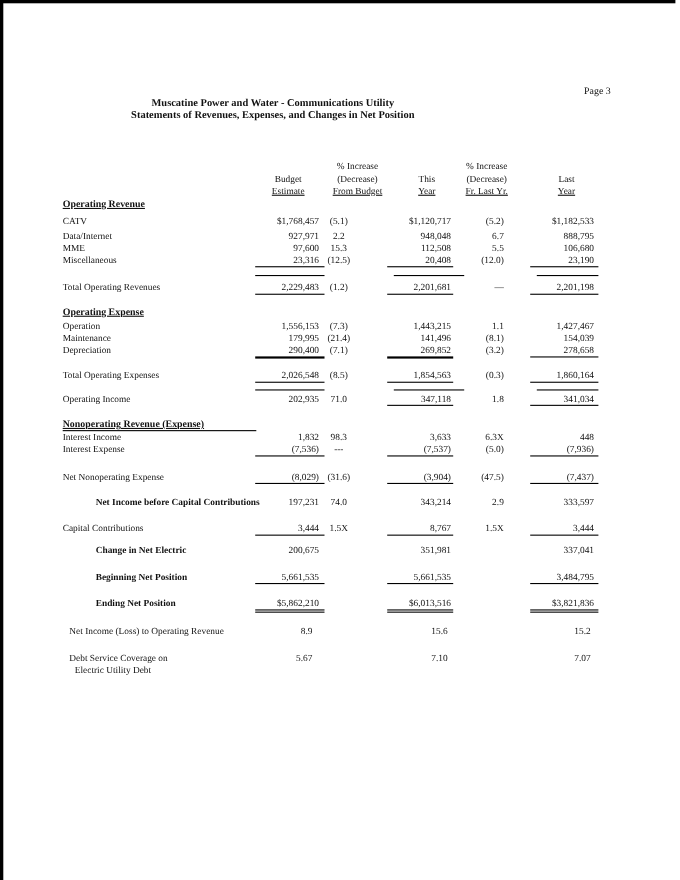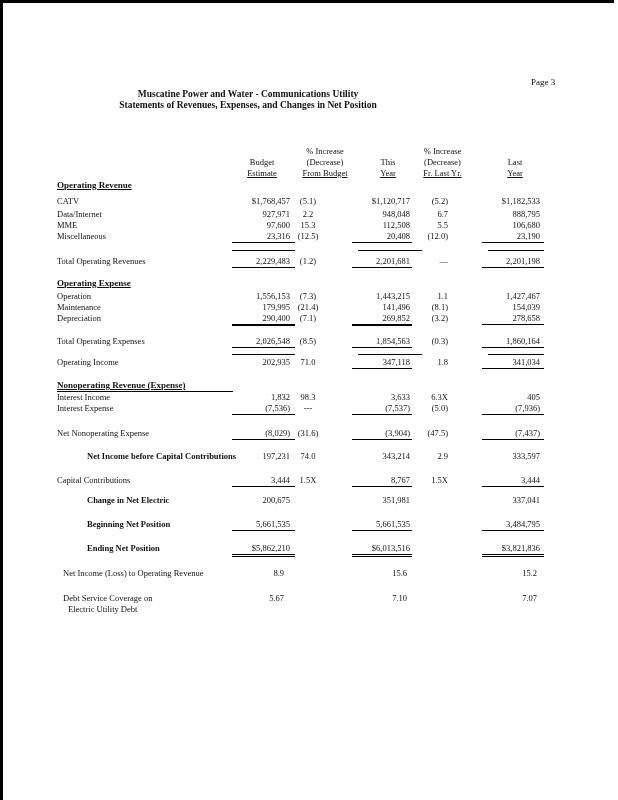--- a/index.html
+++ b/index.html
@@ -18,21 +18,21 @@
   .hdr .u { text-decoration:underline; }
   .section { position:absolute; left:57px; font-size:9px; font-weight:bold; text-decoration:underline; }
 
   .row { position:absolute; left:0; width:618px; height:12px; font-size:8.5px; line-height:12px; }
   .row .lbl { position:absolute; left:57px; white-space:nowrap; }
   .row .lbl.b { font-weight:bold;margin-left:30px; }
   .row .c { position:absolute; text-align:right; white-space:nowrap; }
   .c1 { left:232px; width:58px; }   
   .c2 { left:292px; width:32px; text-align:center !important; } 
   .c3 { left:355px; width:55px; }   
-  .c4 { left:408px; width:40px; text-align:right; } 
+  .c4 { left:418px; width:40px; text-align:right; } 
   .c5 { left:485px; width:55px; }   
 
   .ln { position:absolute; height:1px; background:#000; }
   .ln2 { position:absolute; height:3px; border-top:1px solid #000; border-bottom:1px solid #000; box-sizing:border-box; }
 </style>
 </head>
 <body>
 
 <div class="border-top"></div>
 <div class="border-left"></div>
@@ -179,21 +179,21 @@
 
 <div class="section" style="top:380px;">Nonoperating Revenue (Expense)</div>
 <div class="ln" style="left:57px;top:391px;width:176px;"></div>
 
 <div class="row" style="top:391px;">
   <span class="lbl">Interest Income</span>
   <span class="c c1">1,832</span>
   <span class="c c2">98.3</span>
   <span class="c c3">3,633</span>
   <span class="c c4">6.3X</span>
-  <span class="c c5">405</span>
+  <span class="c c5">448</span>
 </div>
 <div class="row" style="top:402px;">
   <span class="lbl">Interest Expense</span>
   <span class="c c1">(7,536)</span>
   <span class="c c2">---</span>
   <span class="c c3">(7,537)</span>
   <span class="c c4">(5.0)</span>
   <span class="c c5">(7,936)</span>
 </div>
 <div class="ln" style="left:232px;top:414px;width:63px;"></div>

